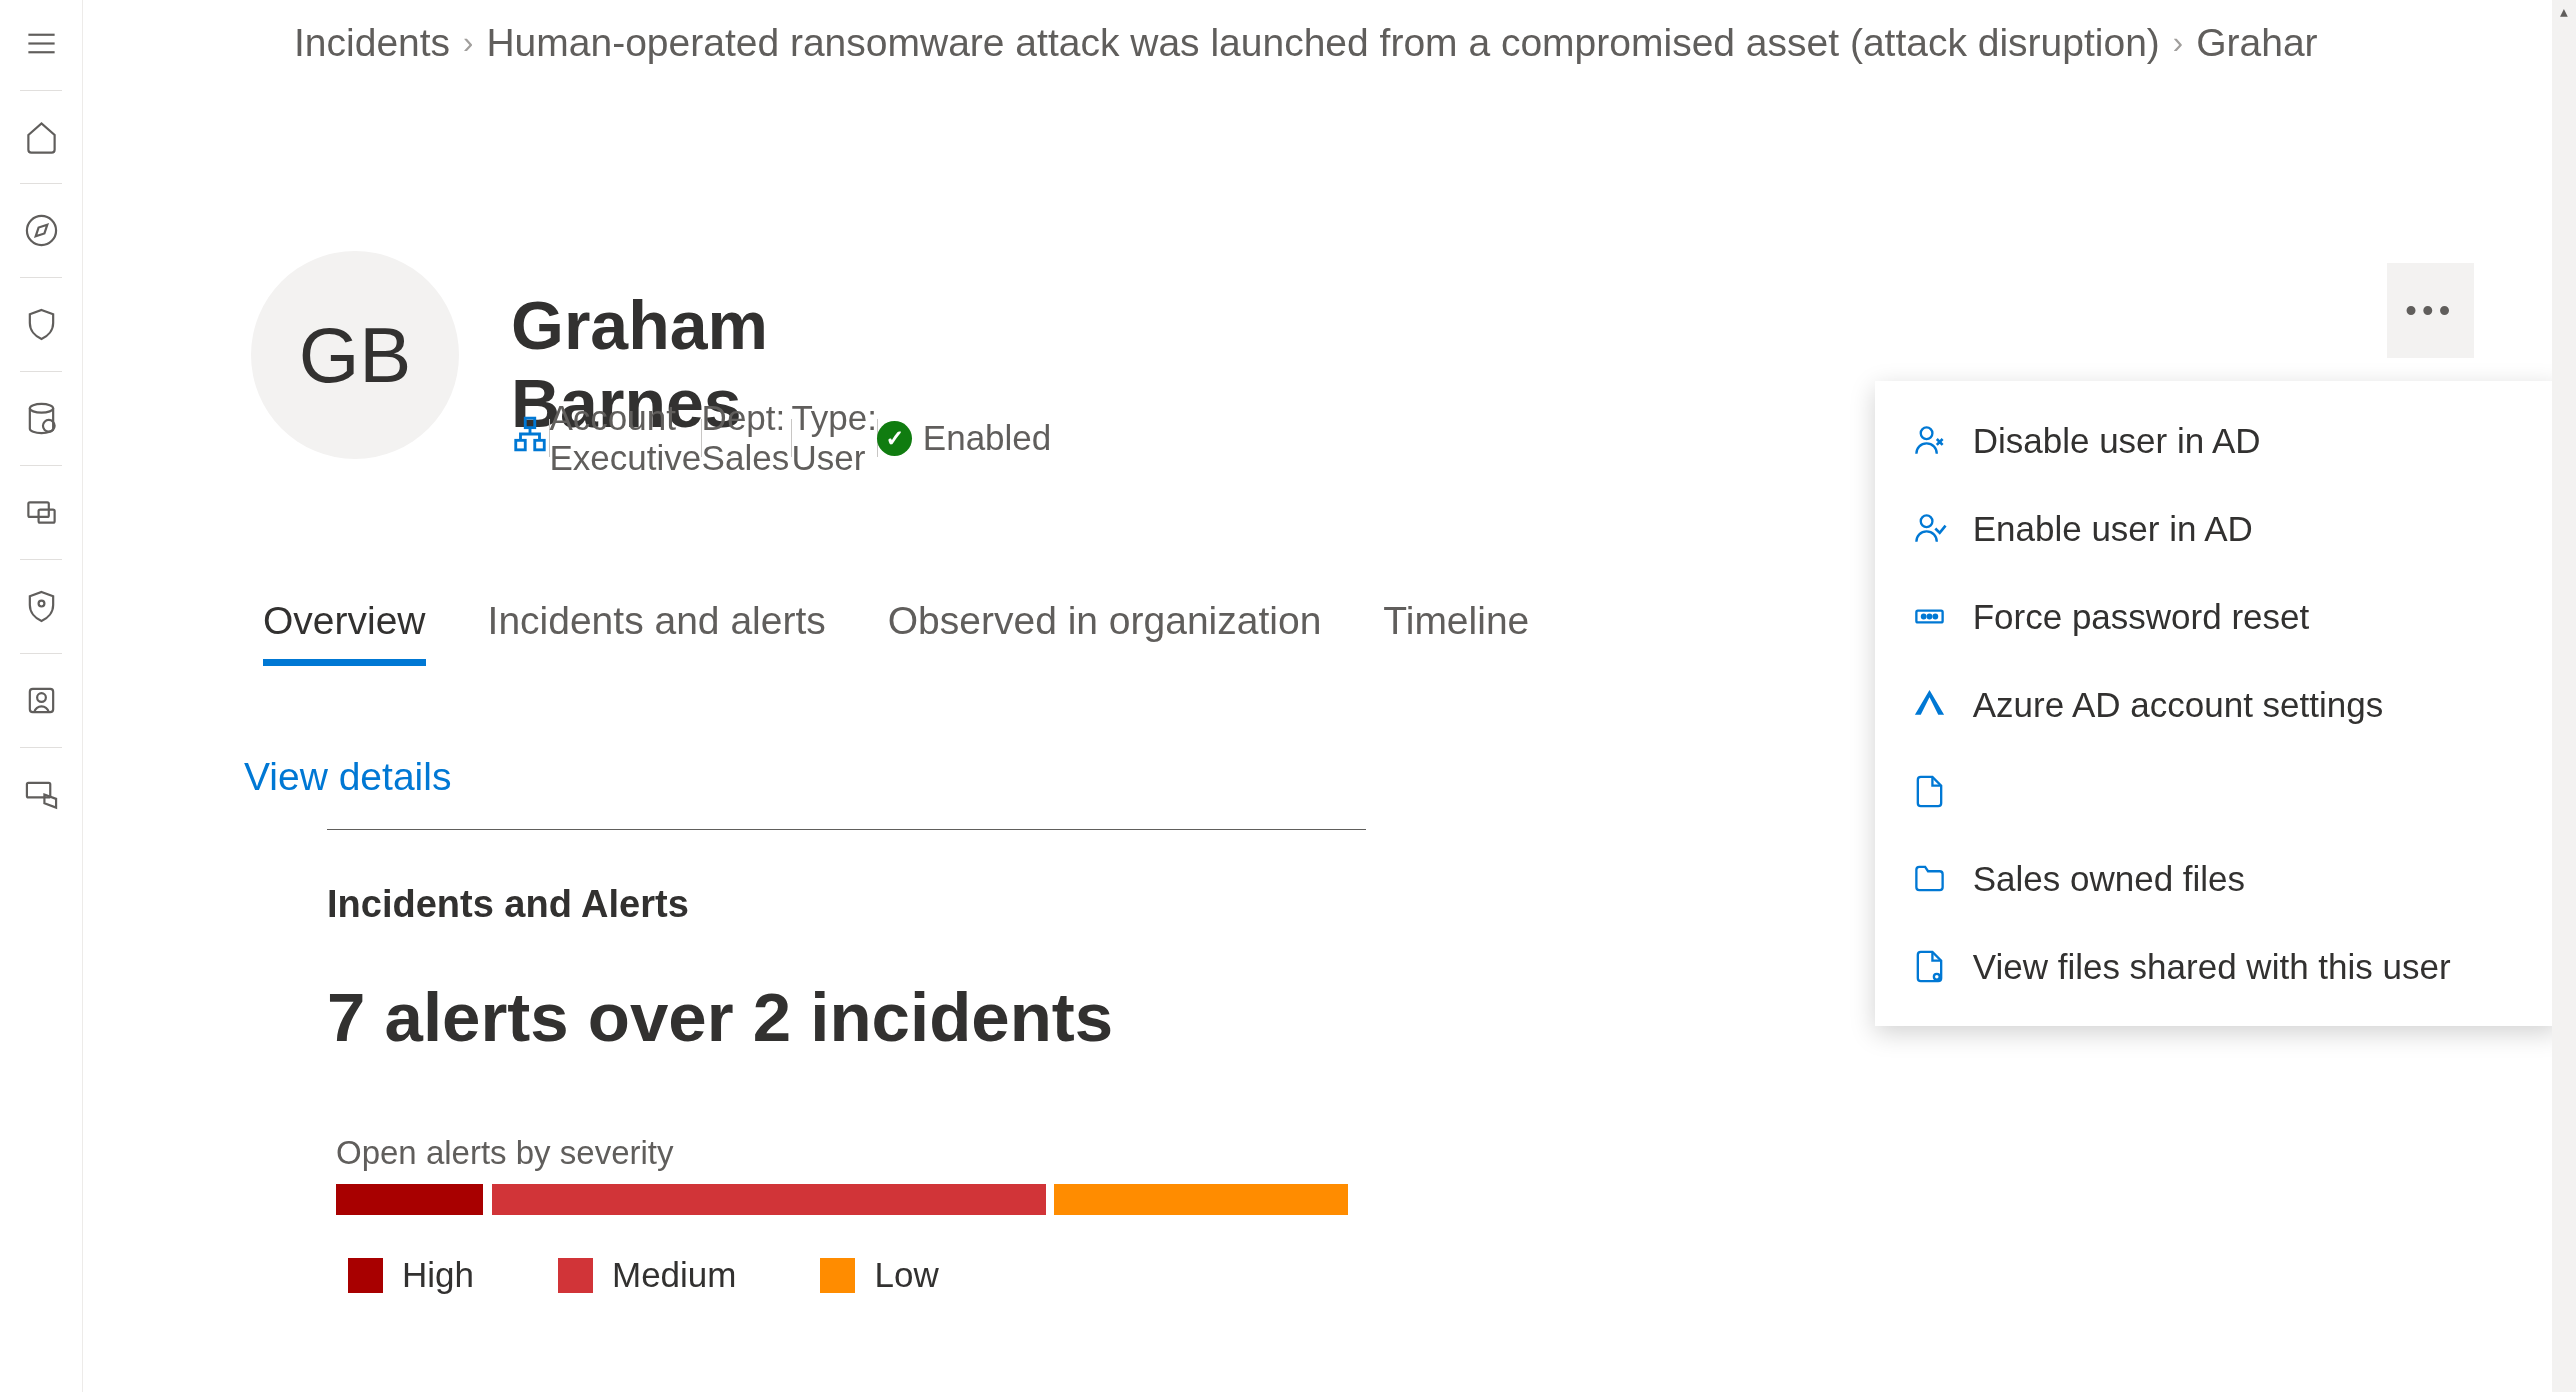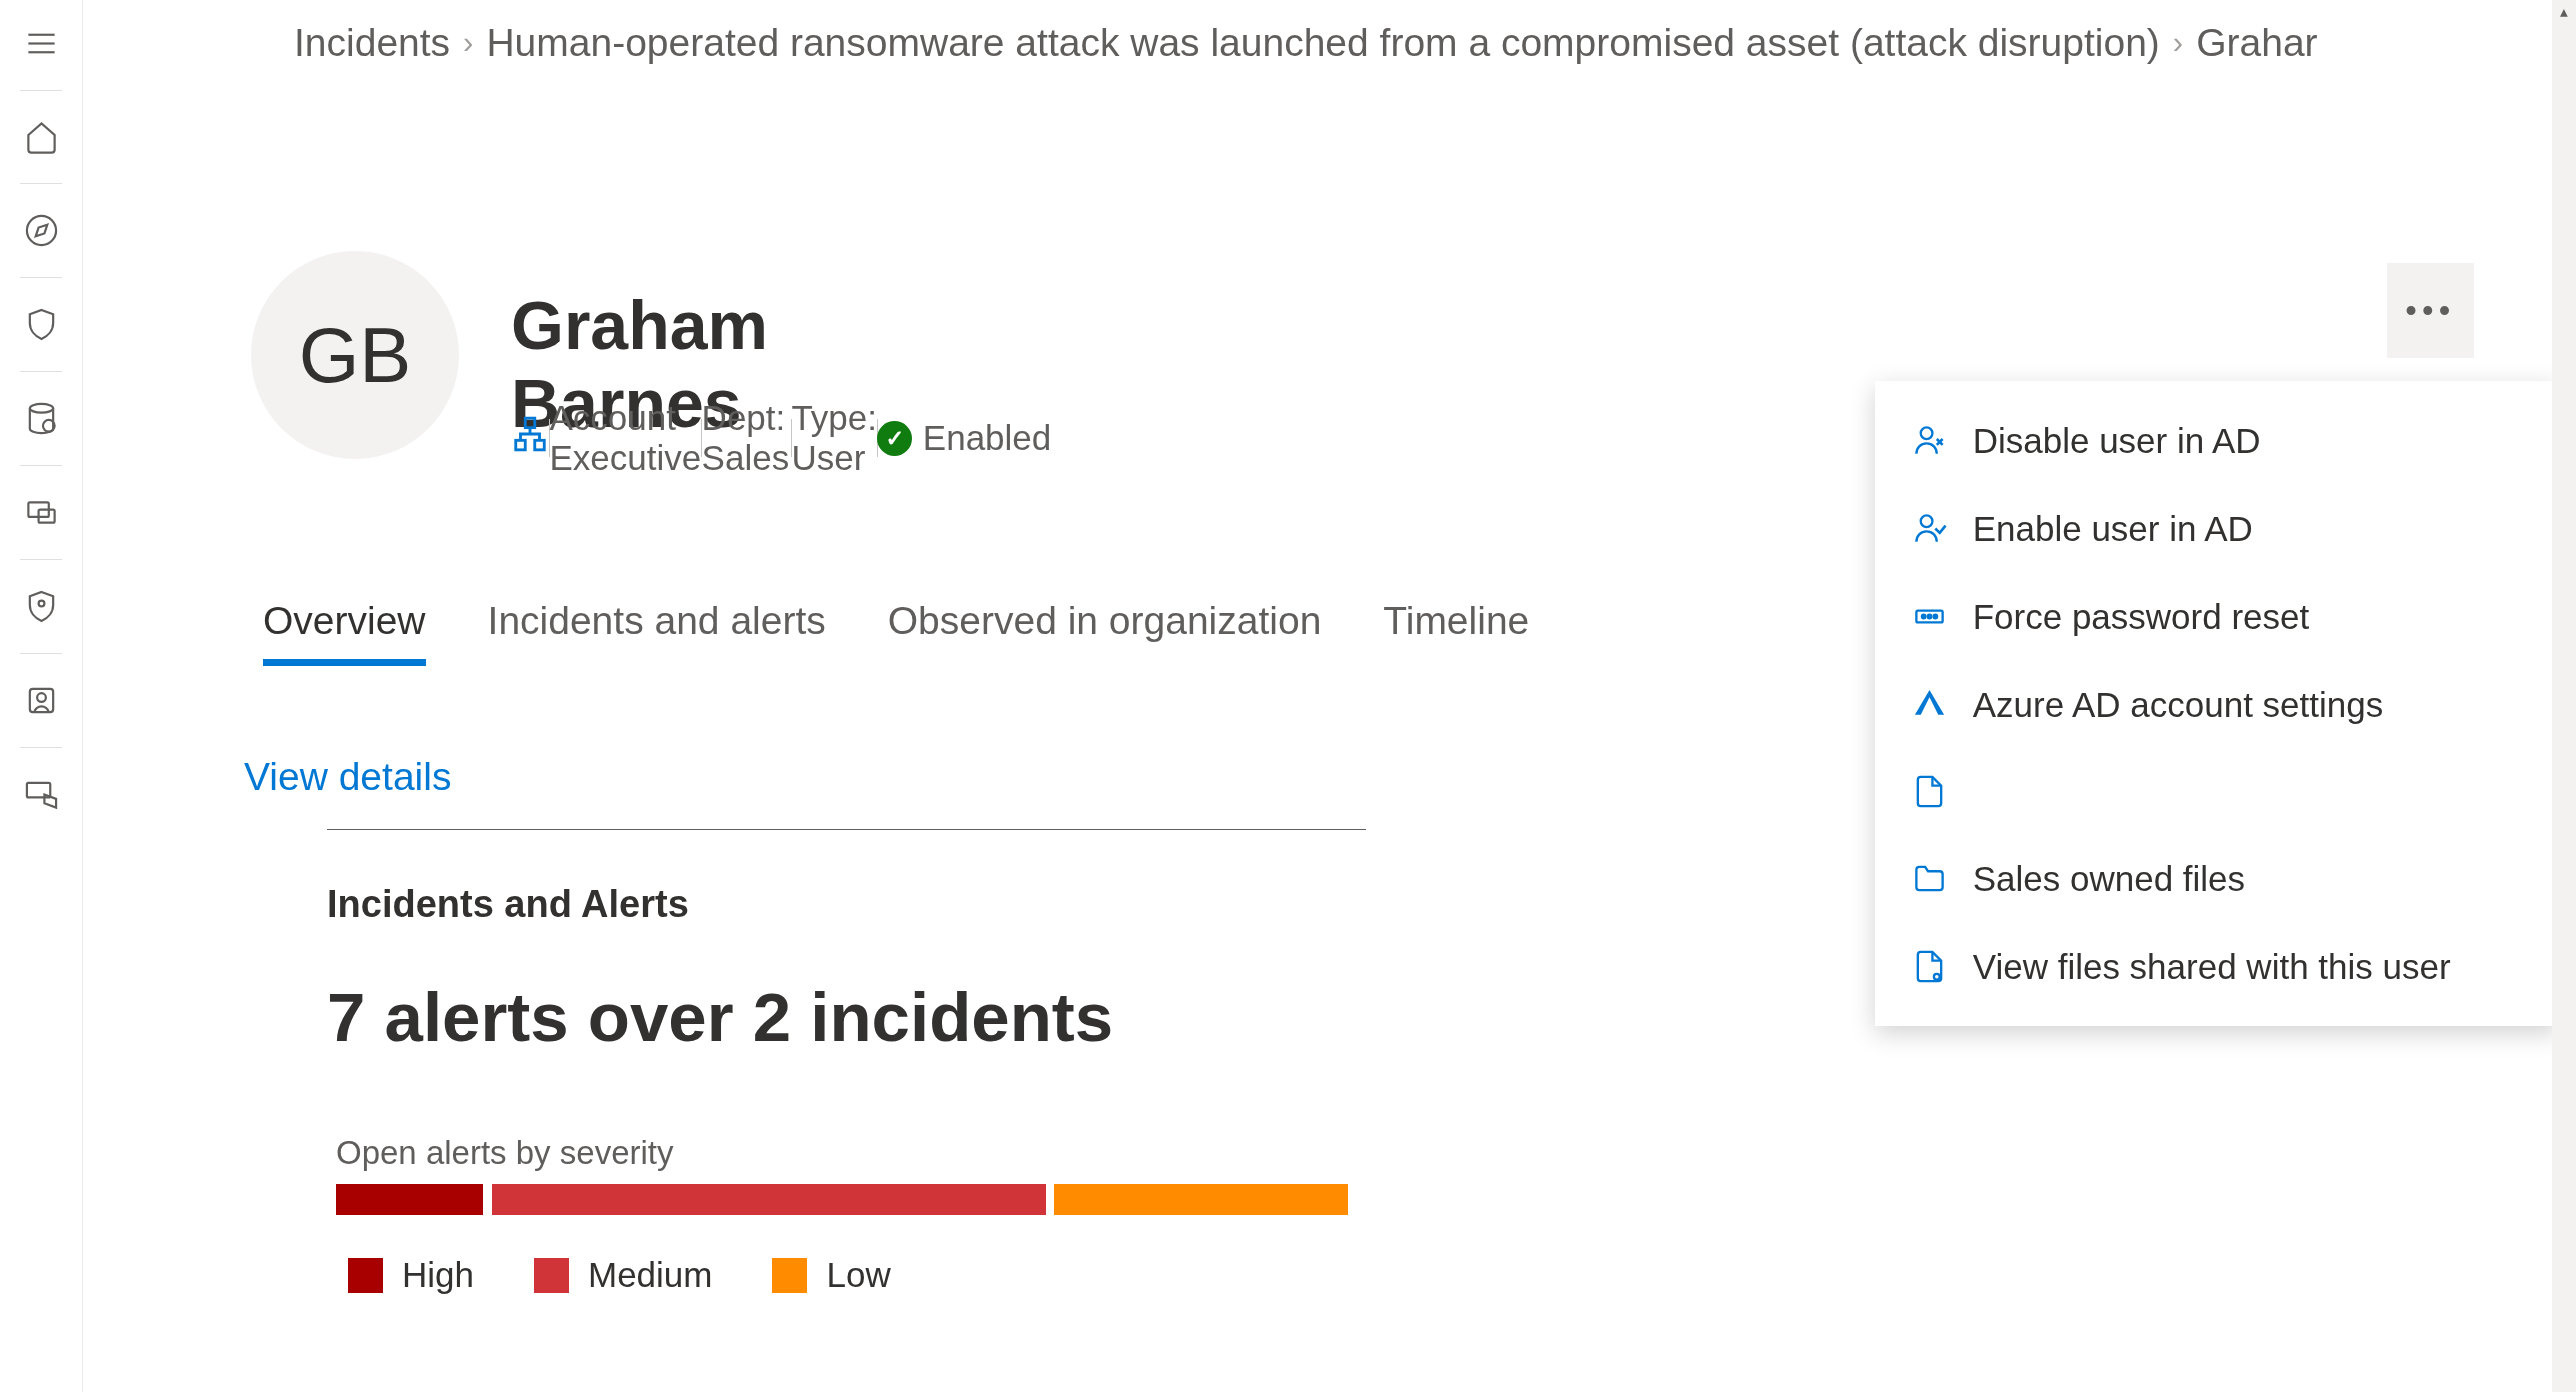--- a/index.html
+++ b/index.html
@@ -192,21 +192,21 @@
       height: 31px;
     }
     .seg-high { background: #a80000; width: 147px; }
     .seg-medium { background: #d13438; width: 554px; }
     .seg-low { background: #ff8c00; width: 294px; }
     .legend {
       position: absolute;
       left: 348px;
       top: 1255px;
       display: flex;
-      gap: 60px;
+      gap: 84px;
       align-items: center;
       font-size: 35px;
       color: #323130;
     }
     .legend-item { display: flex; align-items: center; gap: 19px; }
     .swatch { width: 35px; height: 35px; }
     .sw-high { background: #a80000; }
     .sw-medium { background: #d13438; }
     .sw-low { background: #ff8c00; }
     .context-menu {

